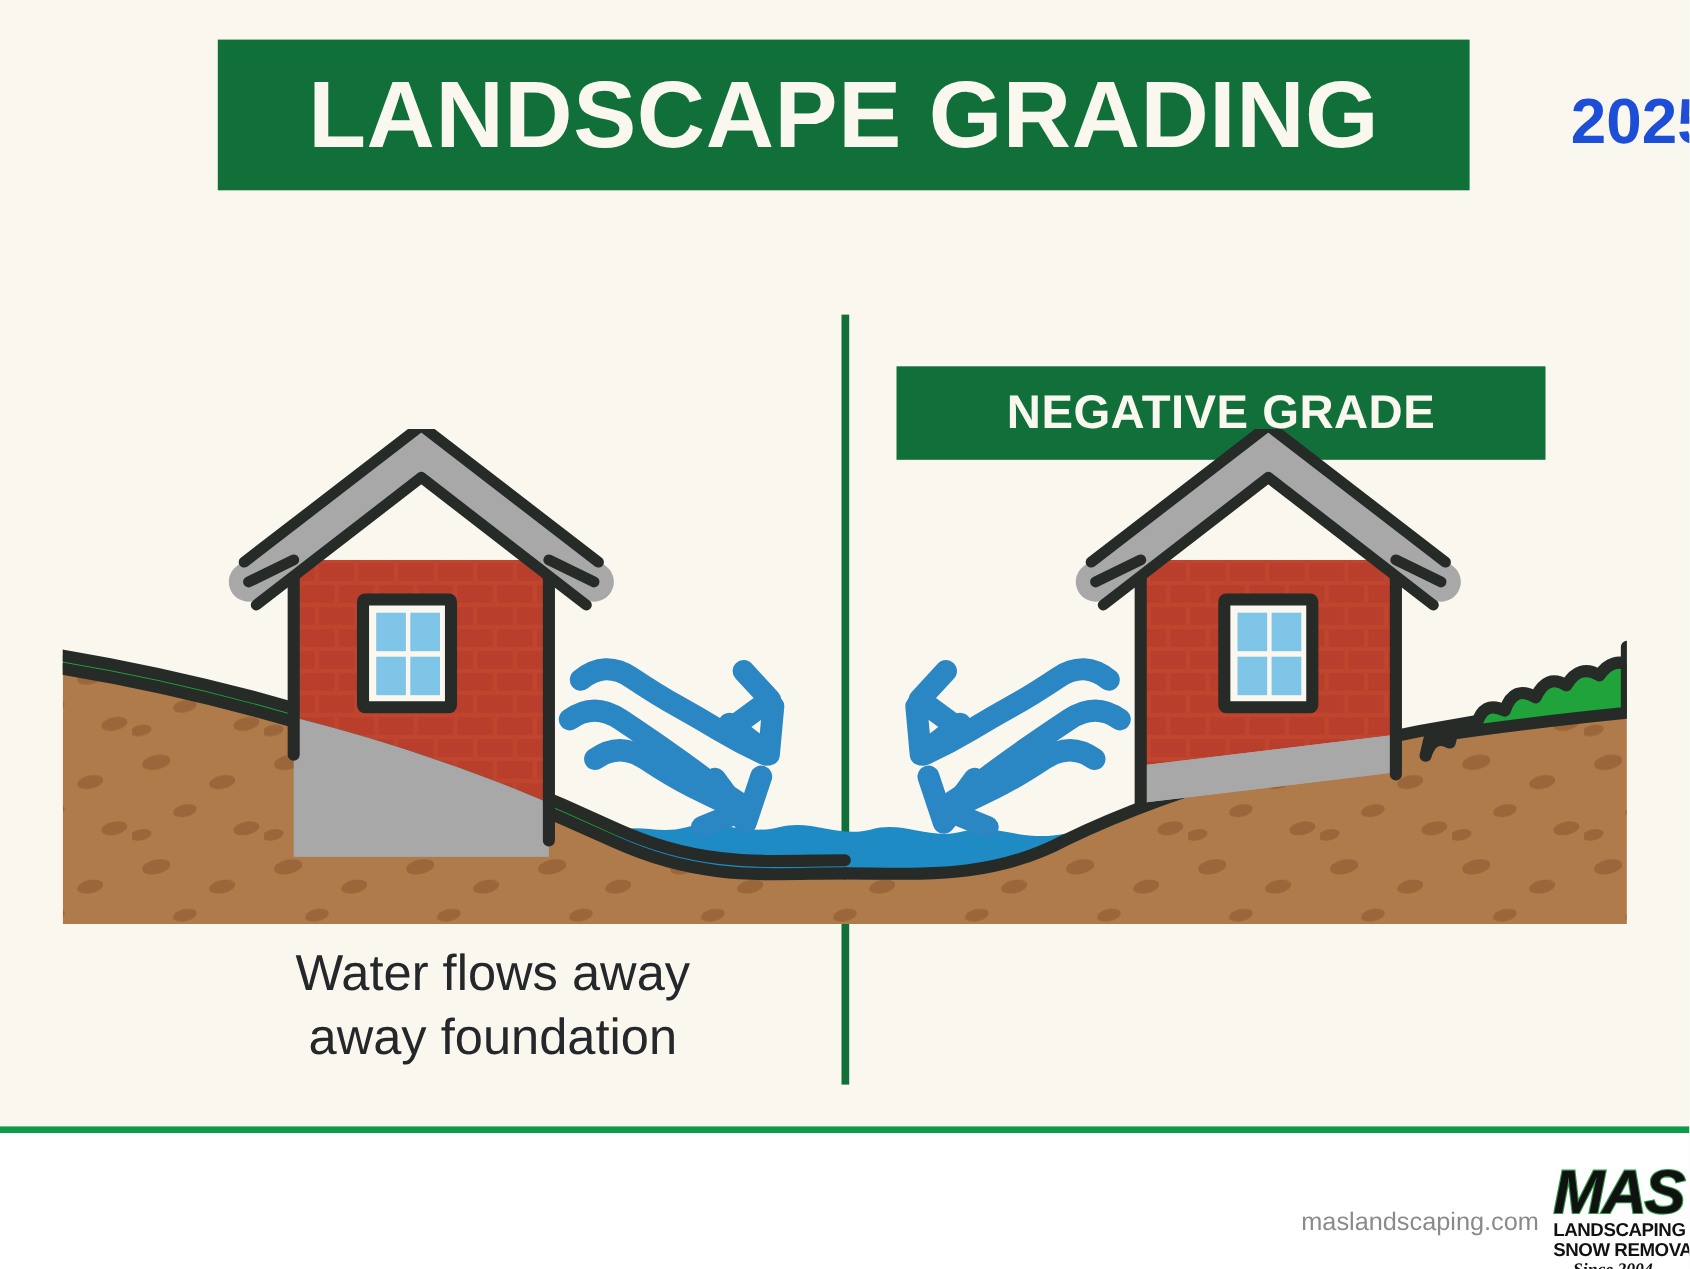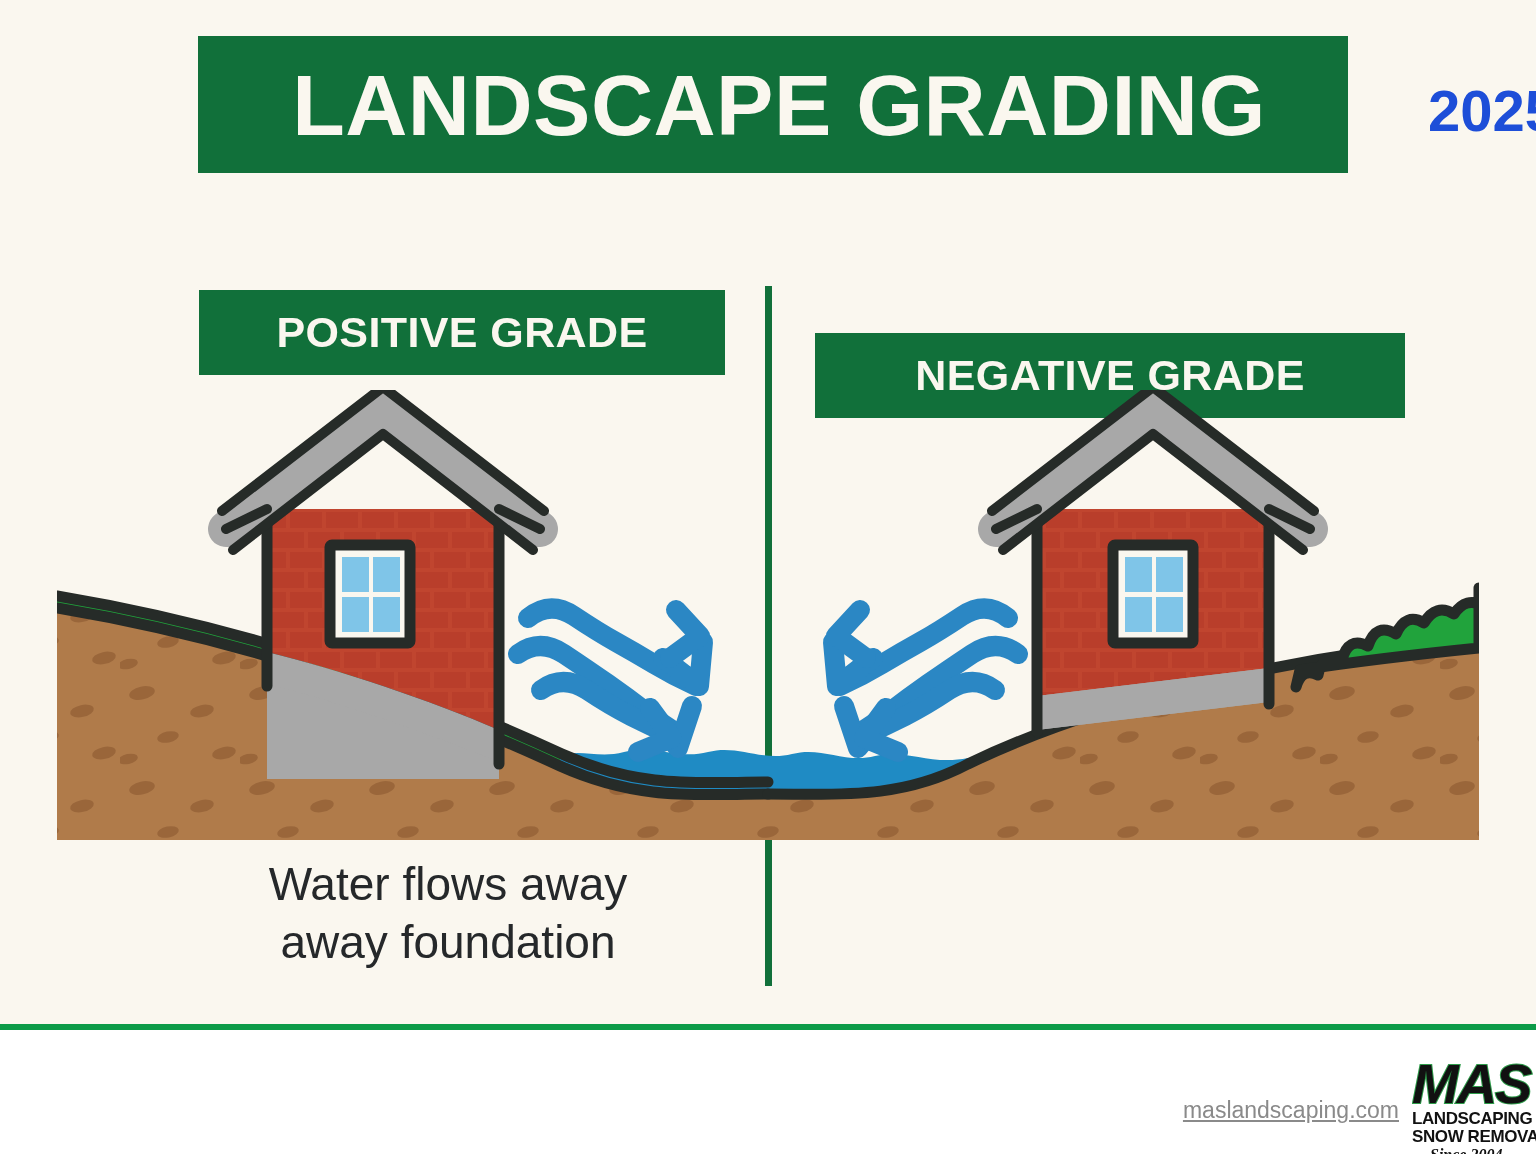--- a/index.html
+++ b/index.html
@@ -25,21 +25,20 @@
   .title-bar {
     position: absolute;
     left: 198px;
     top: 36px;
     width: 1138px;
     height: 137px;
     background: #11703A;
     display: flex;
     align-items: center;
     justify-content: center;
-    padding-left: 12px;
   }
   .title-text {
     color: #FAF7EF;
     font-size: 86px;
     font-weight: bold;
     letter-spacing: 0.5px;
     line-height: 1;
     font-family: "Liberation Sans", sans-serif;
     white-space: nowrap;
   }
@@ -156,21 +155,20 @@
   .footer-website {
     position: absolute;
     right: 137px;
     top: 1099px;
     color: #8A8A8A;
     font-size: 23px;
     font-weight: normal;
     line-height: 1;
     font-family: "Liberation Sans", sans-serif;
     white-space: nowrap;
-    text-decoration: underline;
   }
   #logo {
     position: absolute;
     left: 1412px;
     top: 1062px;
     width: 124px;
     height: 92px;
     overflow: hidden;
   }
   .logo-mas {
@@ -217,23 +215,20 @@
 </head>
 <body>
 
 <div id="poster">
 
   <div class="title-bar">
     <div class="title-text">LANDSCAPE GRADING</div>
   </div>
   <div class="year-text">2025</div>
 
-  <div class="panel-label left">
-    <span>POSITIVE GRADE</span>
-  </div>
   <div class="panel-label right">
     <span>NEGATIVE GRADE</span>
   </div>
 
   <div class="divider"></div>
 
   <svg id="scene" viewBox="0 0 1536 450" preserveAspectRatio="none">
     <defs>
 
       <pattern id="brickPat" width="72" height="40" patternUnits="userSpaceOnUse">

